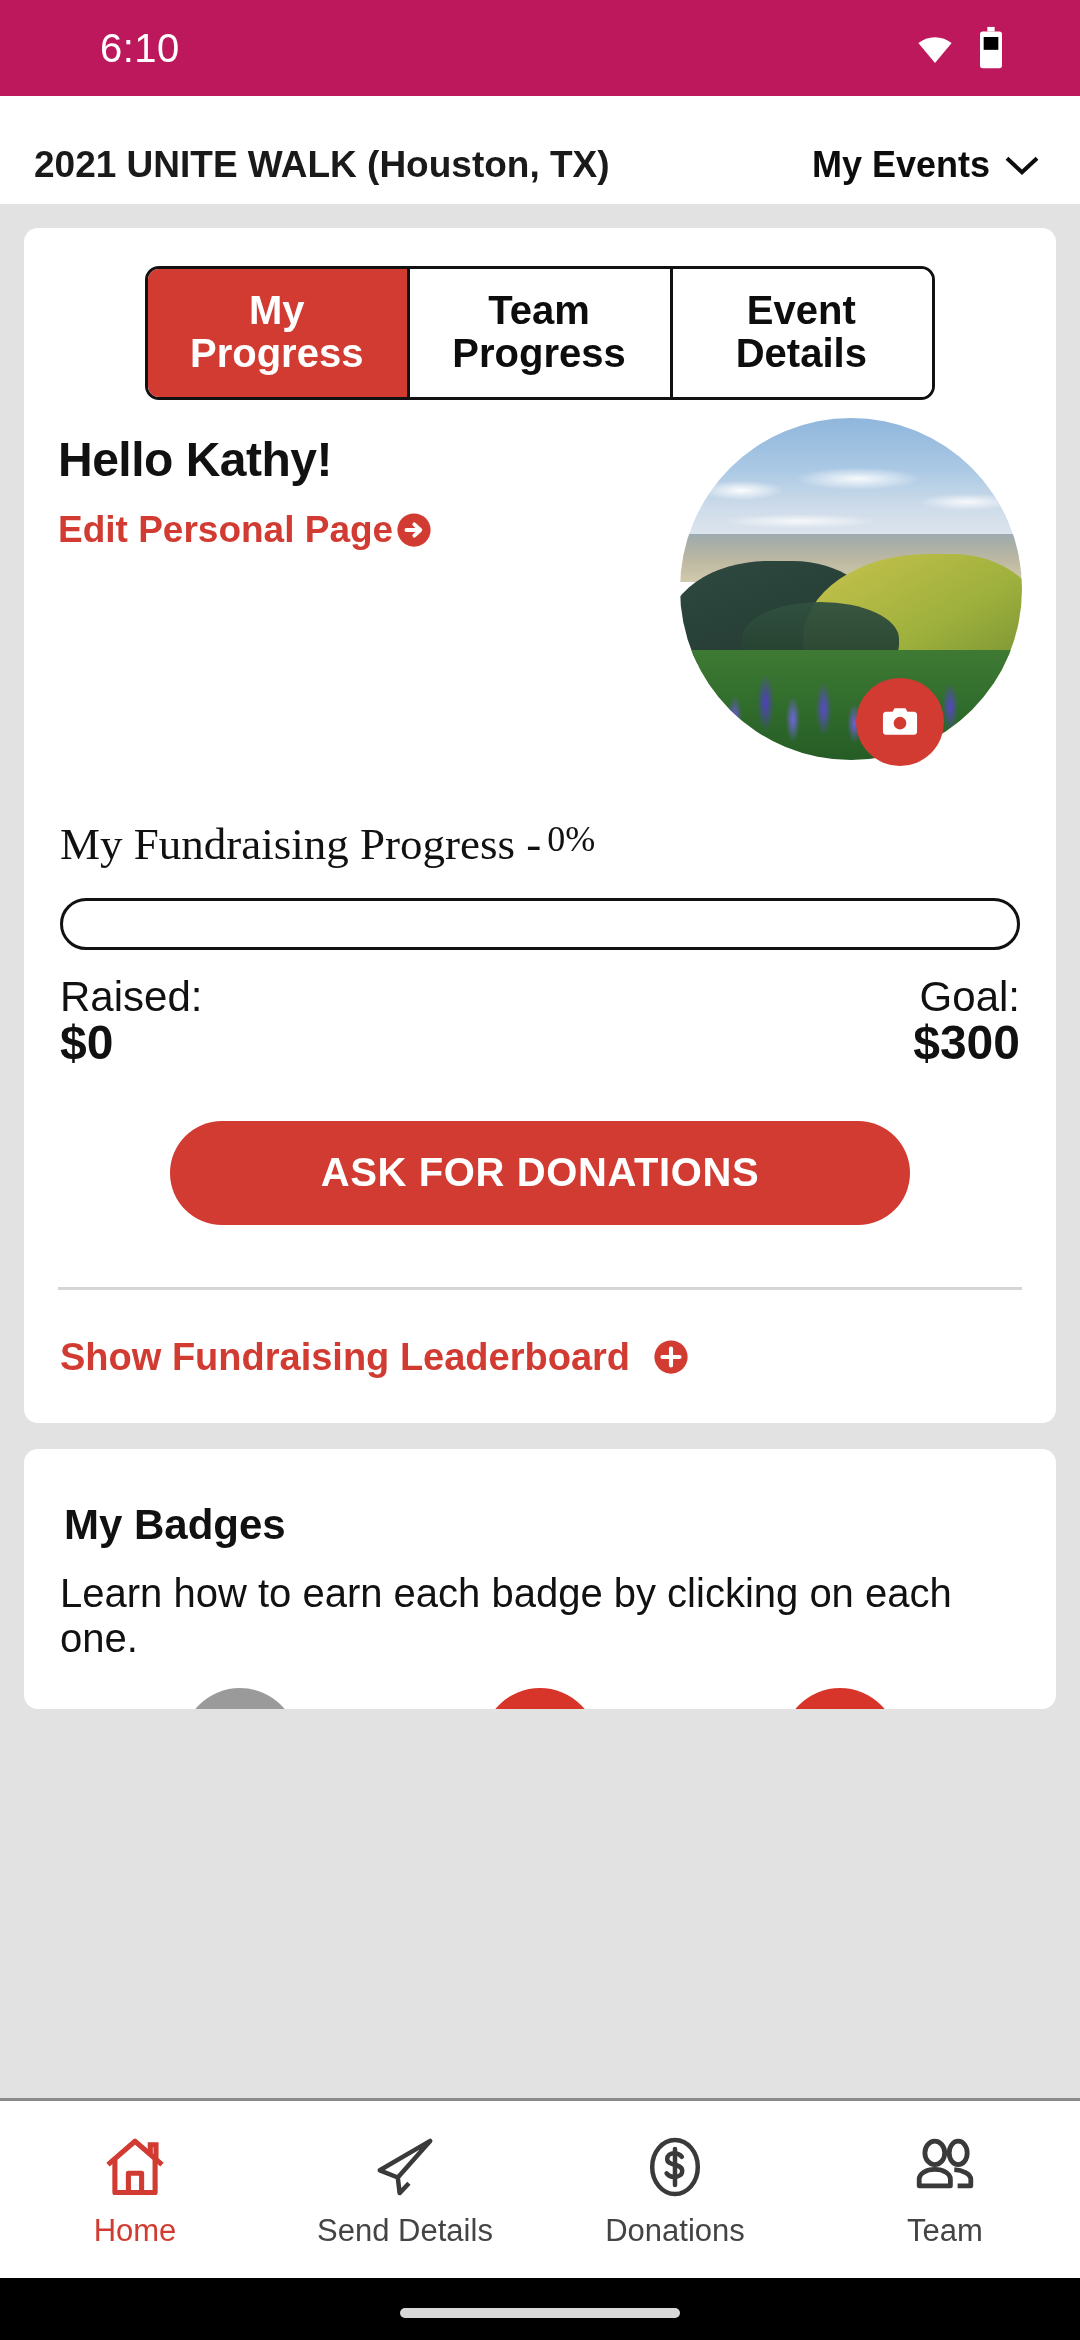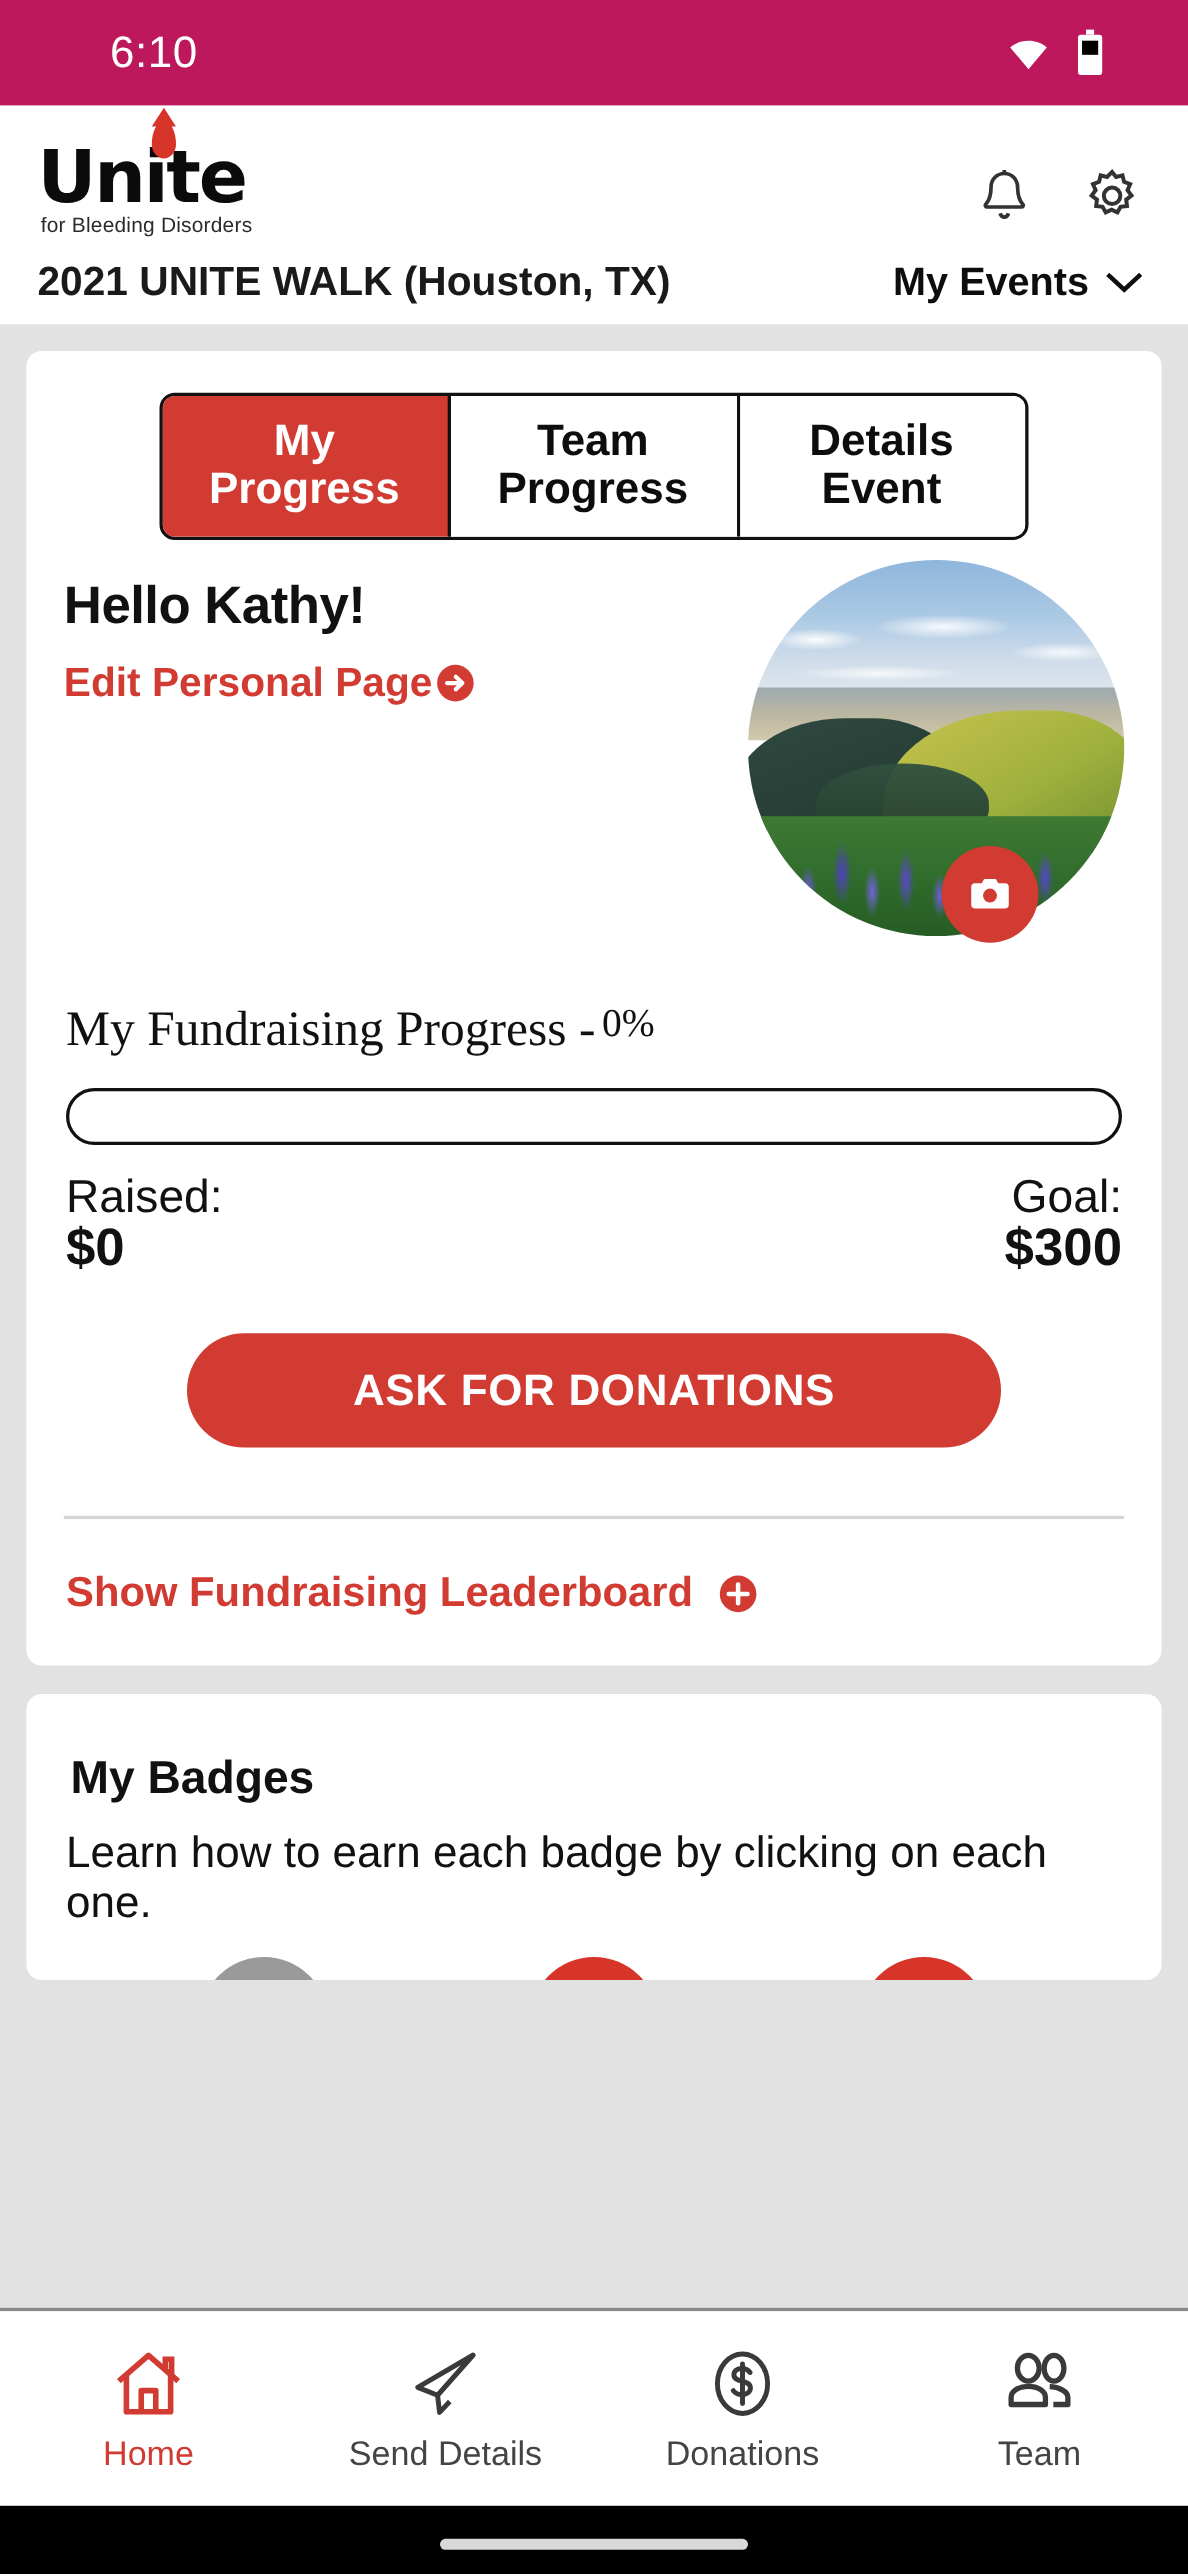--- a/index.html
+++ b/index.html
@@ -191,38 +191,20 @@
       </svg>
       <svg class="hicon" style="width:26px;height:44px" viewBox="0 0 14 24">
         <rect x="5" y="0.5" width="4" height="2.5" fill="#fff"></rect>
         <rect x="1" y="3" width="12" height="20" rx="1.5" fill="#fff"></rect>
         <rect x="3" y="6" width="8" height="7" fill="#000"></rect>
       </svg>
     </div>
   </div>
 
   <div class="appheader">
-    <div class="header-top">
-      <div class="logo">
-        <div class="drop"></div>
-        <div class="logo-word">Unite</div>
-        <div class="logo-tag">for Bleeding Disorders</div>
-      </div>
-      <div class="header-icons">
-        <svg class="hicon" viewBox="0 0 24 24">
-          <path fill="none" stroke="#333" stroke-width="1.4" d="M12 3.2c-2.9 0-5 2.3-5 5.2 0 4.4-1.3 5.6-2 6.4-.3.4 0 1 .5 1h13c.5 0 .8-.6.5-1-.7-.8-2-2-2-6.4 0-2.9-2.1-5.2-5-5.2z"></path>
-          <path fill="none" stroke="#333" stroke-width="1.4" d="M10.4 18.2c.3.9 1 1.4 1.6 1.4s1.3-.5 1.6-1.4"></path>
-          <path fill="none" stroke="#333" stroke-width="1.4" d="M12 3.2V1.9"></path>
-        </svg>
-        <svg class="hicon" viewBox="0 0 24 24">
-          <path fill="none" stroke="#333" stroke-width="1.5" d="M12 2.6l1.5 1.9 2.4-.6.6 2.4 2.3.9-1 2.3 1.5 2-2 1.5.3 2.4-2.4.3-1.2 2.1-2.2-1-2.2 1-1.2-2.1-2.4-.3.3-2.4-2-1.5 1.5-2-1-2.3 2.3-.9.6-2.4 2.4.6z"></path>
-          <circle cx="12" cy="11.6" r="3.1" fill="none" stroke="#333" stroke-width="1.5"></circle>
-        </svg>
-      </div>
-    </div>
     <div class="header-bottom">
       <div class="event-name">2021 UNITE WALK (Houston, TX)</div>
       <div class="my-events">
         <span class="my-events-label">My Events</span>
         <svg style="width:40px;height:26px" viewBox="0 0 24 14">
           <path fill="none" stroke="#0d0d0d" stroke-width="2.4" d="M3 3l9 8.4L21 3"></path>
         </svg>
       </div>
     </div>
   </div>
@@ -234,22 +216,22 @@
       <div class="tabs">
         <div class="tab active">
           <div>My</div>
           <div>Progress</div>
         </div>
         <div class="tab">
           <div>Team</div>
           <div>Progress</div>
         </div>
         <div class="tab">
+          <div>Event</div>
           <div>Details</div>
-          <div>Event</div>
         </div>
       </div>
 
       <div class="greet-row">
         <div class="greet-left">
           <div class="hello">Hello Kathy!</div>
           <div class="editlink">
             <span>Edit Personal Page</span>
             <svg style="width:38px;height:38px" viewBox="0 0 24 24">
               <circle cx="12" cy="12" r="10.5" fill="#d13b32"></circle>

